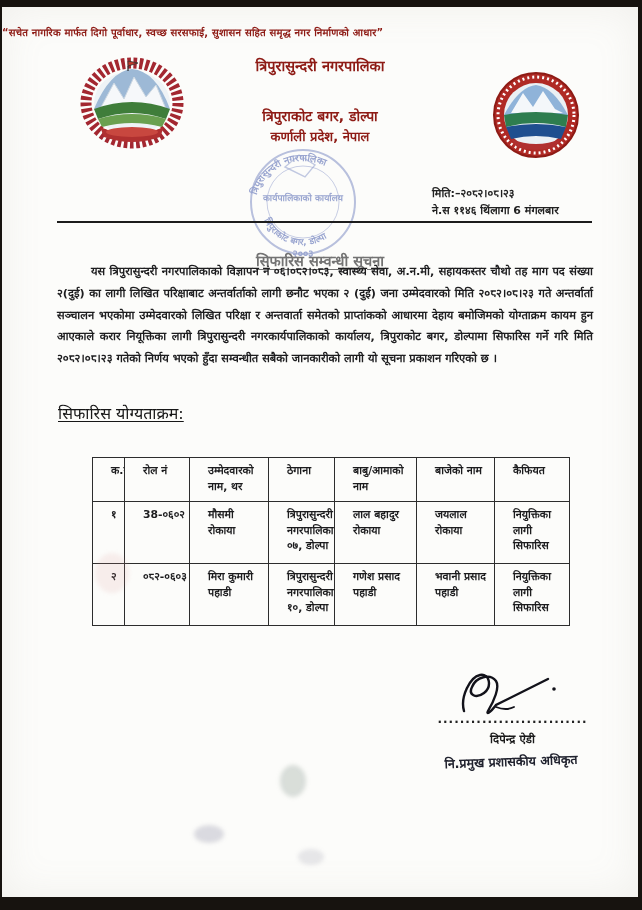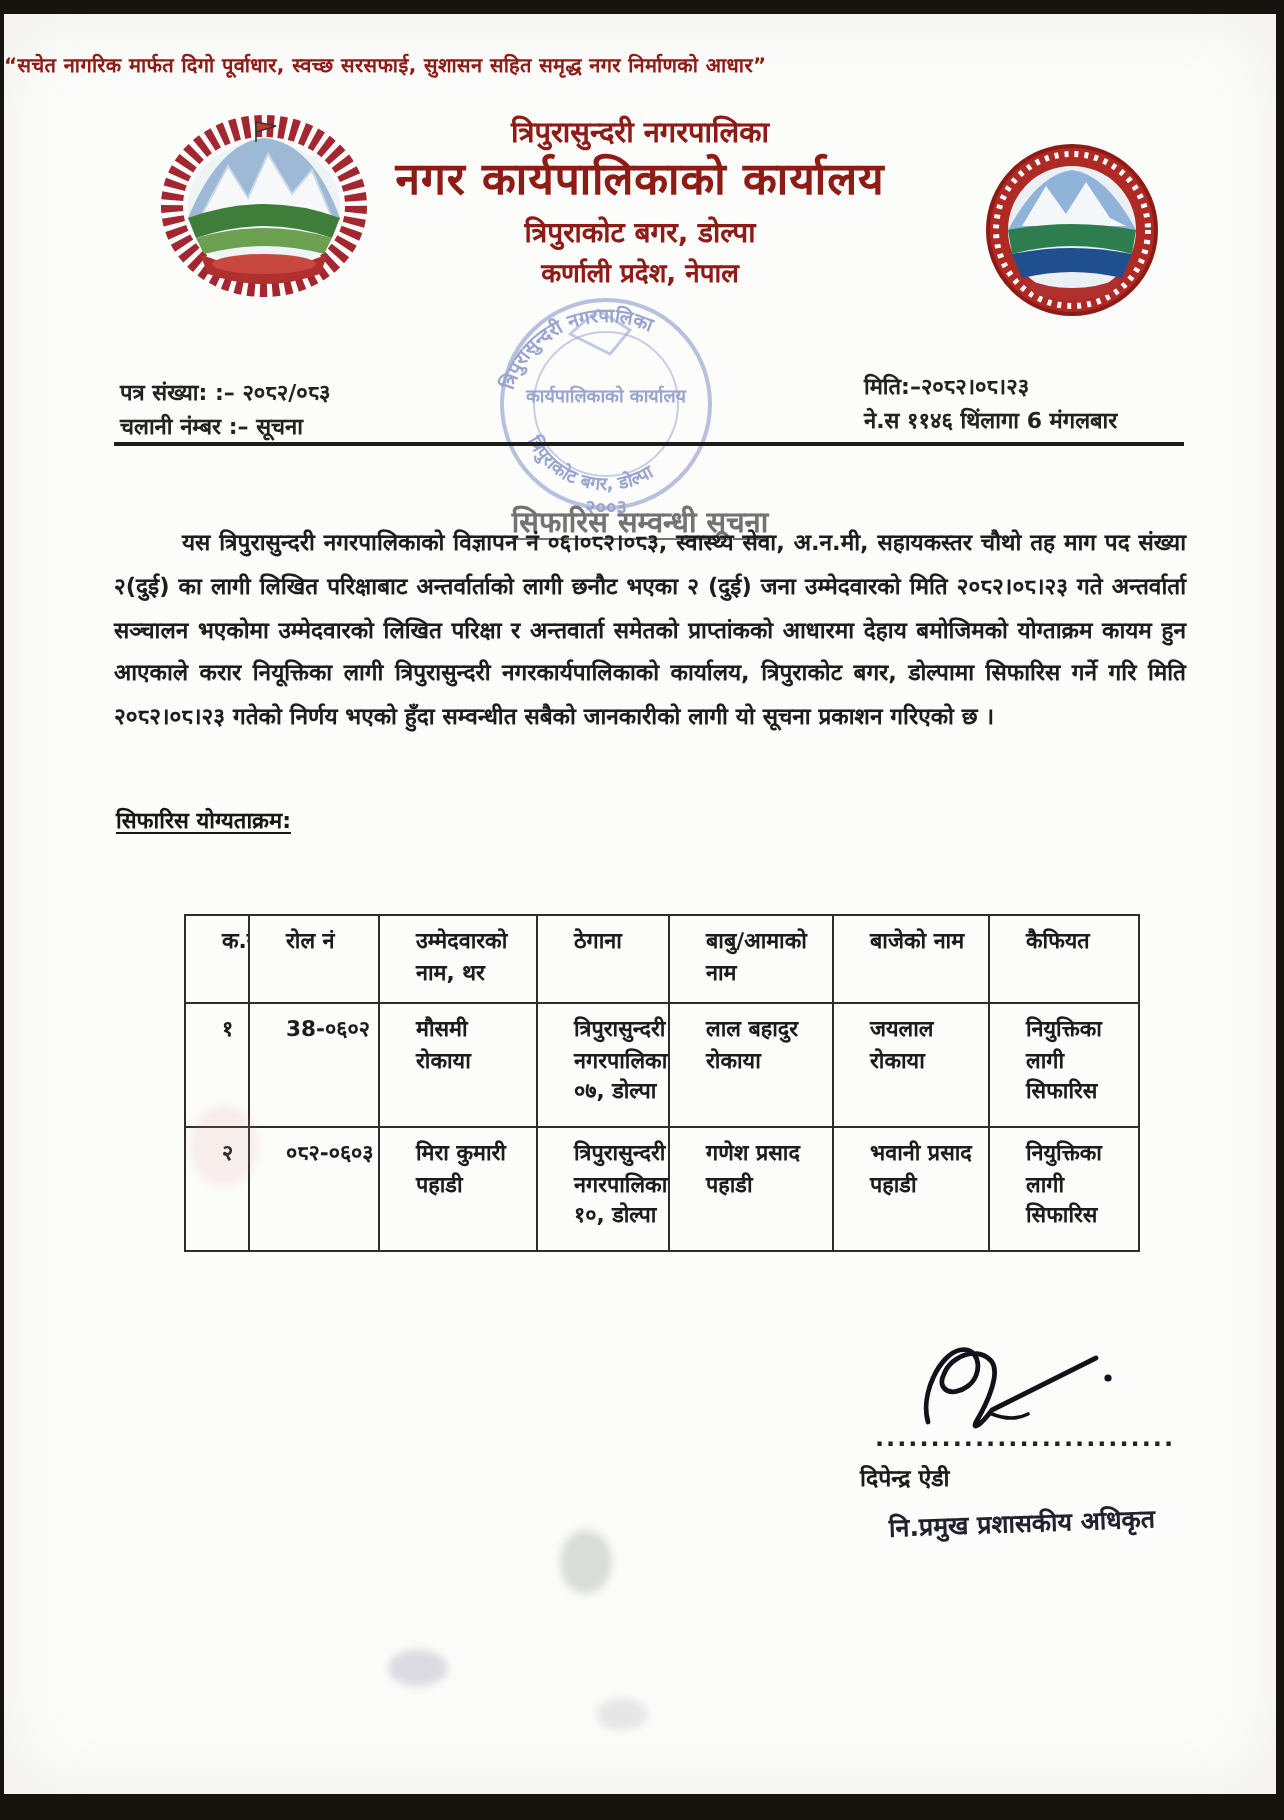--- a/index.html
+++ b/index.html
@@ -47,21 +47,21 @@
   }
 
   .body-par {
     top:254px; left:55px; width:536px;
     font-size:11.3px; font-weight:600; color:#1d1d1f;
     line-height:21.8px; text-align:justify; text-indent:34px;
   }
 
   .list-heading {
     top:395px; left:56px;
-    font-size:11px; font-weight:700; color:#171717;
+    font-size:16px; font-weight:400; color:#171717;
     text-decoration:underline; text-underline-offset:2px;
   }
 
   table.rec {
     position:absolute; top:450px; left:90px; width:477px;
     border-collapse:collapse; table-layout:fixed;
     font-size:10.8px; color:#1c1c1e;
   }
   table.rec th, table.rec td {
     border:1.4px solid #2d2d2d; vertical-align:top;
@@ -72,21 +72,21 @@
   table.rec td { height:62px; }
   col.c0{width:32px} col.c1{width:65px} col.c2{width:79px} col.c3{width:66px}
   col.c4{width:82px} col.c5{width:78px} col.c6{width:75px}
 
   .sig-svg { left:448px; top:660px; }
   .sig-dots {
     top:705px; left:428px; width:165px; text-align:center;
     font-size:12px; font-weight:700; letter-spacing:1px; color:#222;
   }
   .sig-name {
-    top:724px; left:428px; width:165px; text-align:left;
+    top:724px; left:428px; width:165px; text-align:center;
     font-size:11.5px; font-weight:700; color:#1b1b1b;
   }
   .sig-title {
     top:746px; left:404px; width:210px; text-align:center;
     font-size:12.5px; font-weight:700; color:#20222e;
     transform:rotate(-2deg);
   }
 
   .blob { border-radius:50%; filter:blur(2px); }
   .blob1 { left:278px; top:758px; width:26px; height:32px; background:rgba(110,130,120,.25); }
@@ -119,21 +119,20 @@
     <circle cx="45" cy="46" r="32" fill="#eaf0f4"></circle>
     <circle cx="45" cy="46" r="38" fill="none" stroke="#ffffff" stroke-width="3" stroke-dasharray="2 3"></circle>
     <path d="M13,46 Q28,18 45,16 Q62,18 77,46 Z" fill="#8fb3d9"></path>
     <path d="M20,44 L32,24 L42,38 L52,22 L64,40 L72,44 Z" fill="#f4f7fa"></path>
     <path d="M13,46 Q45,40 77,46 L75,58 Q45,50 15,58 Z" fill="#2e7d4f"></path>
     <path d="M15,58 Q45,52 75,58 L70,70 Q45,64 20,70 Z" fill="#1f4f8f"></path>
     <path d="M20,70 Q45,80 70,70 L64,78 Q45,84 26,78 Z" fill="#b03030"></path>
   </svg>
 
   <div class="abs hdr-line hdr-muni">त्रिपुरासुन्दरी नगरपालिका</div>
-  <div class="abs hdr-line hdr-office">नगर कार्यपालिकाको कार्यालय</div>
   <div class="abs hdr-line hdr-address">त्रिपुराकोट बगर, डोल्पा</div>
   <div class="abs hdr-line hdr-prov">कर्णाली प्रदेश, नेपाल</div>
 
   <svg class="abs stamp" width="136" height="118" viewBox="0 0 136 118">
     <defs>
       <path id="arcT" d="M20,62 A48,46 0 0 1 116,62"></path>
       <path id="arcB" d="M26,60 A42,40 0 0 0 110,60"></path>
     </defs>
     <circle cx="68" cy="57" r="52" fill="none" stroke="#4a5fae" stroke-width="2" opacity=".7"></circle>
     <circle cx="68" cy="57" r="36" fill="none" stroke="#4a5fae" stroke-width="1" opacity=".55"></circle>
@@ -141,24 +140,20 @@
     <text font-size="9.5" fill="#4a5fae" font-weight="bold">
       <textPath href="#arcT" startOffset="8%">त्रिपुरासुन्दरी नगरपालिका</textPath>
     </text>
     <text x="68" y="56" font-size="9" fill="#4a5fae" text-anchor="middle" font-weight="bold">कार्यपालिकाको कार्यालय</text>
     <text font-size="9" fill="#4a5fae" font-weight="bold">
       <textPath href="#arcB" startOffset="12%">त्रिपुराकोट बगर, डोल्पा</textPath>
     </text>
     <text x="68" y="112" font-size="10" fill="#4a5fae" text-anchor="middle" font-weight="bold">२००३</text>
   </svg>
 
-  <div class="abs meta meta-left">
-    <div>पत्र संख्या:  :– २०८२/०८३</div>
-    <div>चलानी नंम्बर :– सूचना</div>
-  </div>
   <div class="abs meta meta-right">
     <div>मिति:–२०८२।०८।२३</div>
     <div>ने.स ११४६ थिंलागा 6 मंगलबार</div>
   </div>
 
   <div class="abs rule"></div>
 
   <div class="abs subject">सिफारिस सम्वन्धी सूचना</div>
 
   <div class="abs body-par">यस त्रिपुरासुन्दरी नगरपालिकाको विज्ञापन नं ०६।०८२।०८३, स्वास्थ्य सेवा, अ.न.मी, सहायकस्तर चौथो तह माग पद संख्या २(दुई) का लागी लिखित परिक्षाबाट अन्तर्वार्ताको लागी छनौट भएका २ (दुई) जना उम्मेदवारको मिति २०८२।०८।२३ गते अन्तर्वार्ता सञ्चालन भएकोमा उम्मेदवारको लिखित परिक्षा र अन्तवार्ता समेतको प्राप्तांकको आधारमा देहाय बमोजिमको योग्ताक्रम कायम हुन आएकाले करार नियूक्तिका लागी त्रिपुरासुन्दरी नगरकार्यपालिकाको कार्यालय, त्रिपुराकोट बगर, डोल्पामा सिफारिस गर्ने गरि मिति २०८२।०८।२३ गतेको निर्णय भएको हुँदा सम्वन्धीत सबैको जानकारीको लागी यो सूचना प्रकाशन गरिएको छ ।</div>

